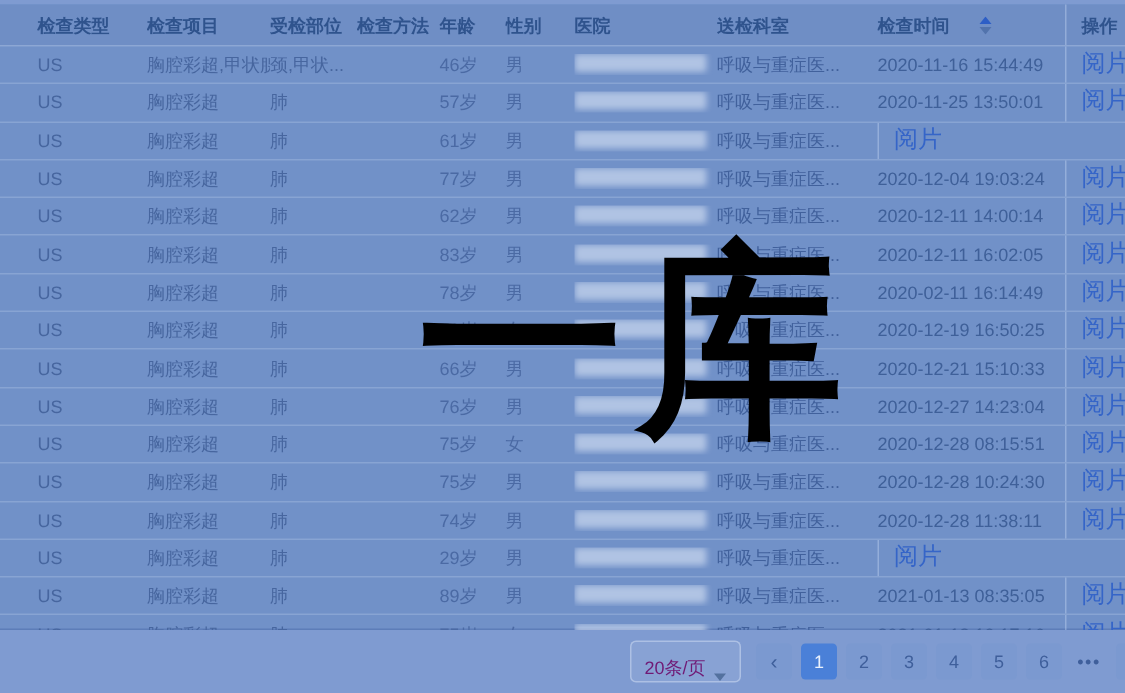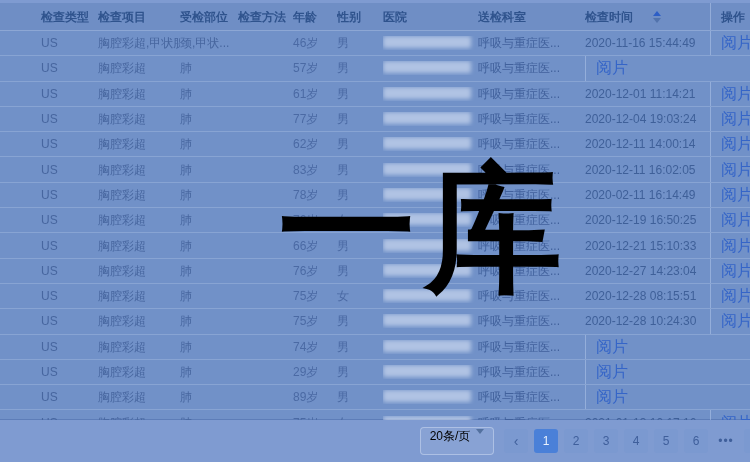--- a/index.html
+++ b/index.html
@@ -10,21 +10,21 @@
   
   .table-panel{position:absolute;left:0;top:3px;width:750px;height:416px;
                background:#7191c8;border-bottom:1px solid #5d7db8;}
   .grid-row{display:grid;grid-template-columns:98px 82px 58px 55px 44px 46px 95px 107px 125px 60px;
             align-items:center;}
   .thead{height:27px;color:#2f538d;font-size:12px;font-weight:bold;
          background:#6f8ec5;border-bottom:1px solid rgba(188,206,236,.40);}
   .tbody .row{height:24.3px;color:#47669f;font-size:12px;
               border-bottom:1px solid rgba(188,206,236,.32);}
   .cell{white-space:nowrap;overflow:hidden;line-height:1;}
-  .c-type{padding-left:41px;}
+  .c-type{padding-left:25px;}
   .c-age,.c-gender{color:#4b6aa4;}
   .c-dept{color:#41619c;}
   .c-time{color:#3f6099;}
   .c-action{padding-left:10px;border-left:1px solid rgba(198,214,242,.42);
             align-self:stretch;display:flex;align-items:center;}
   .thead .c-action{color:#2f538d;}
   .view-link{color:#3565c8;cursor:pointer;text-decoration:none;font-size:16px;}
 
   
   .c-time-h{display:flex;align-items:center;gap:20px;}
@@ -40,22 +40,22 @@
 
   
   .watermark{position:absolute;left:237px;top:160px;z-index:5;
              font-size:138px;line-height:1;letter-spacing:8px;font-weight:900;
              color:#000000;white-space:nowrap;pointer-events:none;margin-left:41px;}
 
   
   .footer{position:absolute;left:0;top:420px;width:750px;height:42px;background:#7f9bd1;}
   .pager{position:absolute;left:420px;top:7px;display:flex;align-items:center;}
   .page-size{width:72px;height:26px;border:1px solid rgba(220,231,248,.45);border-radius:4px;
-             background:rgba(255,255,255,.07);color:#000000;font-size:12px;
-             display:flex;align-items:flex-start;justify-content:center;gap:6px;cursor:pointer;}
+             background:rgba(255,255,255,.07);color:#701a75;font-size:12px;
+             display:flex;align-items:flex-end;justify-content:center;gap:6px;cursor:pointer;}
   .chev{width:0;height:0;border-left:4px solid transparent;border-right:4px solid transparent;
         border-top:5px solid #53719f;margin-top:1px;}
   .pbtn{width:24px;height:24px;margin-left:6px;border-radius:3px;background:#7b99d0;
         color:#3f5f9b;font-size:12px;display:flex;align-items:center;justify-content:center;
         cursor:pointer;flex:none;}
   .pbtn.prev{margin-left:10px;font-size:14px;}
   .pbtn.active{background:#4a80d8;color:#eaf1fc;}
   .pbtn.dots{background:transparent;letter-spacing:1px;}
 </style>
 </head>
@@ -106,36 +106,36 @@
           <div class="cell c-type">US</div>
           <div class="cell">胸腔彩超</div>
           <div class="cell">肺</div>
           <div class="cell"></div>
           <div class="cell c-age">57岁</div>
           <div class="cell c-gender">男</div>
           <div class="cell">
             <span class="blurchip"></span>
           </div>
           <div class="cell c-dept">呼吸与重症医...</div>
+          <div class="cell c-time">2020-11-25 13:50:01</div>
           <div class="cell c-action">
             <a class="view-link">阅片</a>
           </div>
         </div>
         <div class="grid-row row">
           <div class="cell c-type">US</div>
           <div class="cell">胸腔彩超</div>
           <div class="cell">肺</div>
           <div class="cell"></div>
           <div class="cell c-age">61岁</div>
           <div class="cell c-gender">男</div>
           <div class="cell">
             <span class="blurchip"></span>
           </div>
           <div class="cell c-dept">呼吸与重症医...</div>
-          <div class="cell c-time">2020-12-01 11:14:21</div>
           <div class="cell c-action">
             <a class="view-link">阅片</a>
           </div>
         </div>
         <div class="grid-row row">
           <div class="cell c-type">US</div>
           <div class="cell">胸腔彩超</div>
           <div class="cell">肺</div>
           <div class="cell"></div>
           <div class="cell c-age">77岁</div>
@@ -281,20 +281,21 @@
           <div class="cell c-type">US</div>
           <div class="cell">胸腔彩超</div>
           <div class="cell">肺</div>
           <div class="cell"></div>
           <div class="cell c-age">74岁</div>
           <div class="cell c-gender">男</div>
           <div class="cell">
             <span class="blurchip"></span>
           </div>
           <div class="cell c-dept">呼吸与重症医...</div>
+          <div class="cell c-time">2020-12-28 11:38:11</div>
           <div class="cell c-action">
             <a class="view-link">阅片</a>
           </div>
         </div>
         <div class="grid-row row">
           <div class="cell c-type">US</div>
           <div class="cell">胸腔彩超</div>
           <div class="cell">肺</div>
           <div class="cell"></div>
           <div class="cell c-age">29岁</div>
@@ -311,20 +312,21 @@
           <div class="cell c-type">US</div>
           <div class="cell">胸腔彩超</div>
           <div class="cell">肺</div>
           <div class="cell"></div>
           <div class="cell c-age">89岁</div>
           <div class="cell c-gender">男</div>
           <div class="cell">
             <span class="blurchip"></span>
           </div>
           <div class="cell c-dept">呼吸与重症医...</div>
+          <div class="cell c-time">2021-01-13 08:35:05</div>
           <div class="cell c-action">
             <a class="view-link">阅片</a>
           </div>
         </div>
         <div class="grid-row row">
           <div class="cell c-type">US</div>
           <div class="cell">胸腔彩超</div>
           <div class="cell">肺</div>
           <div class="cell"></div>
           <div class="cell c-age">75岁</div>

